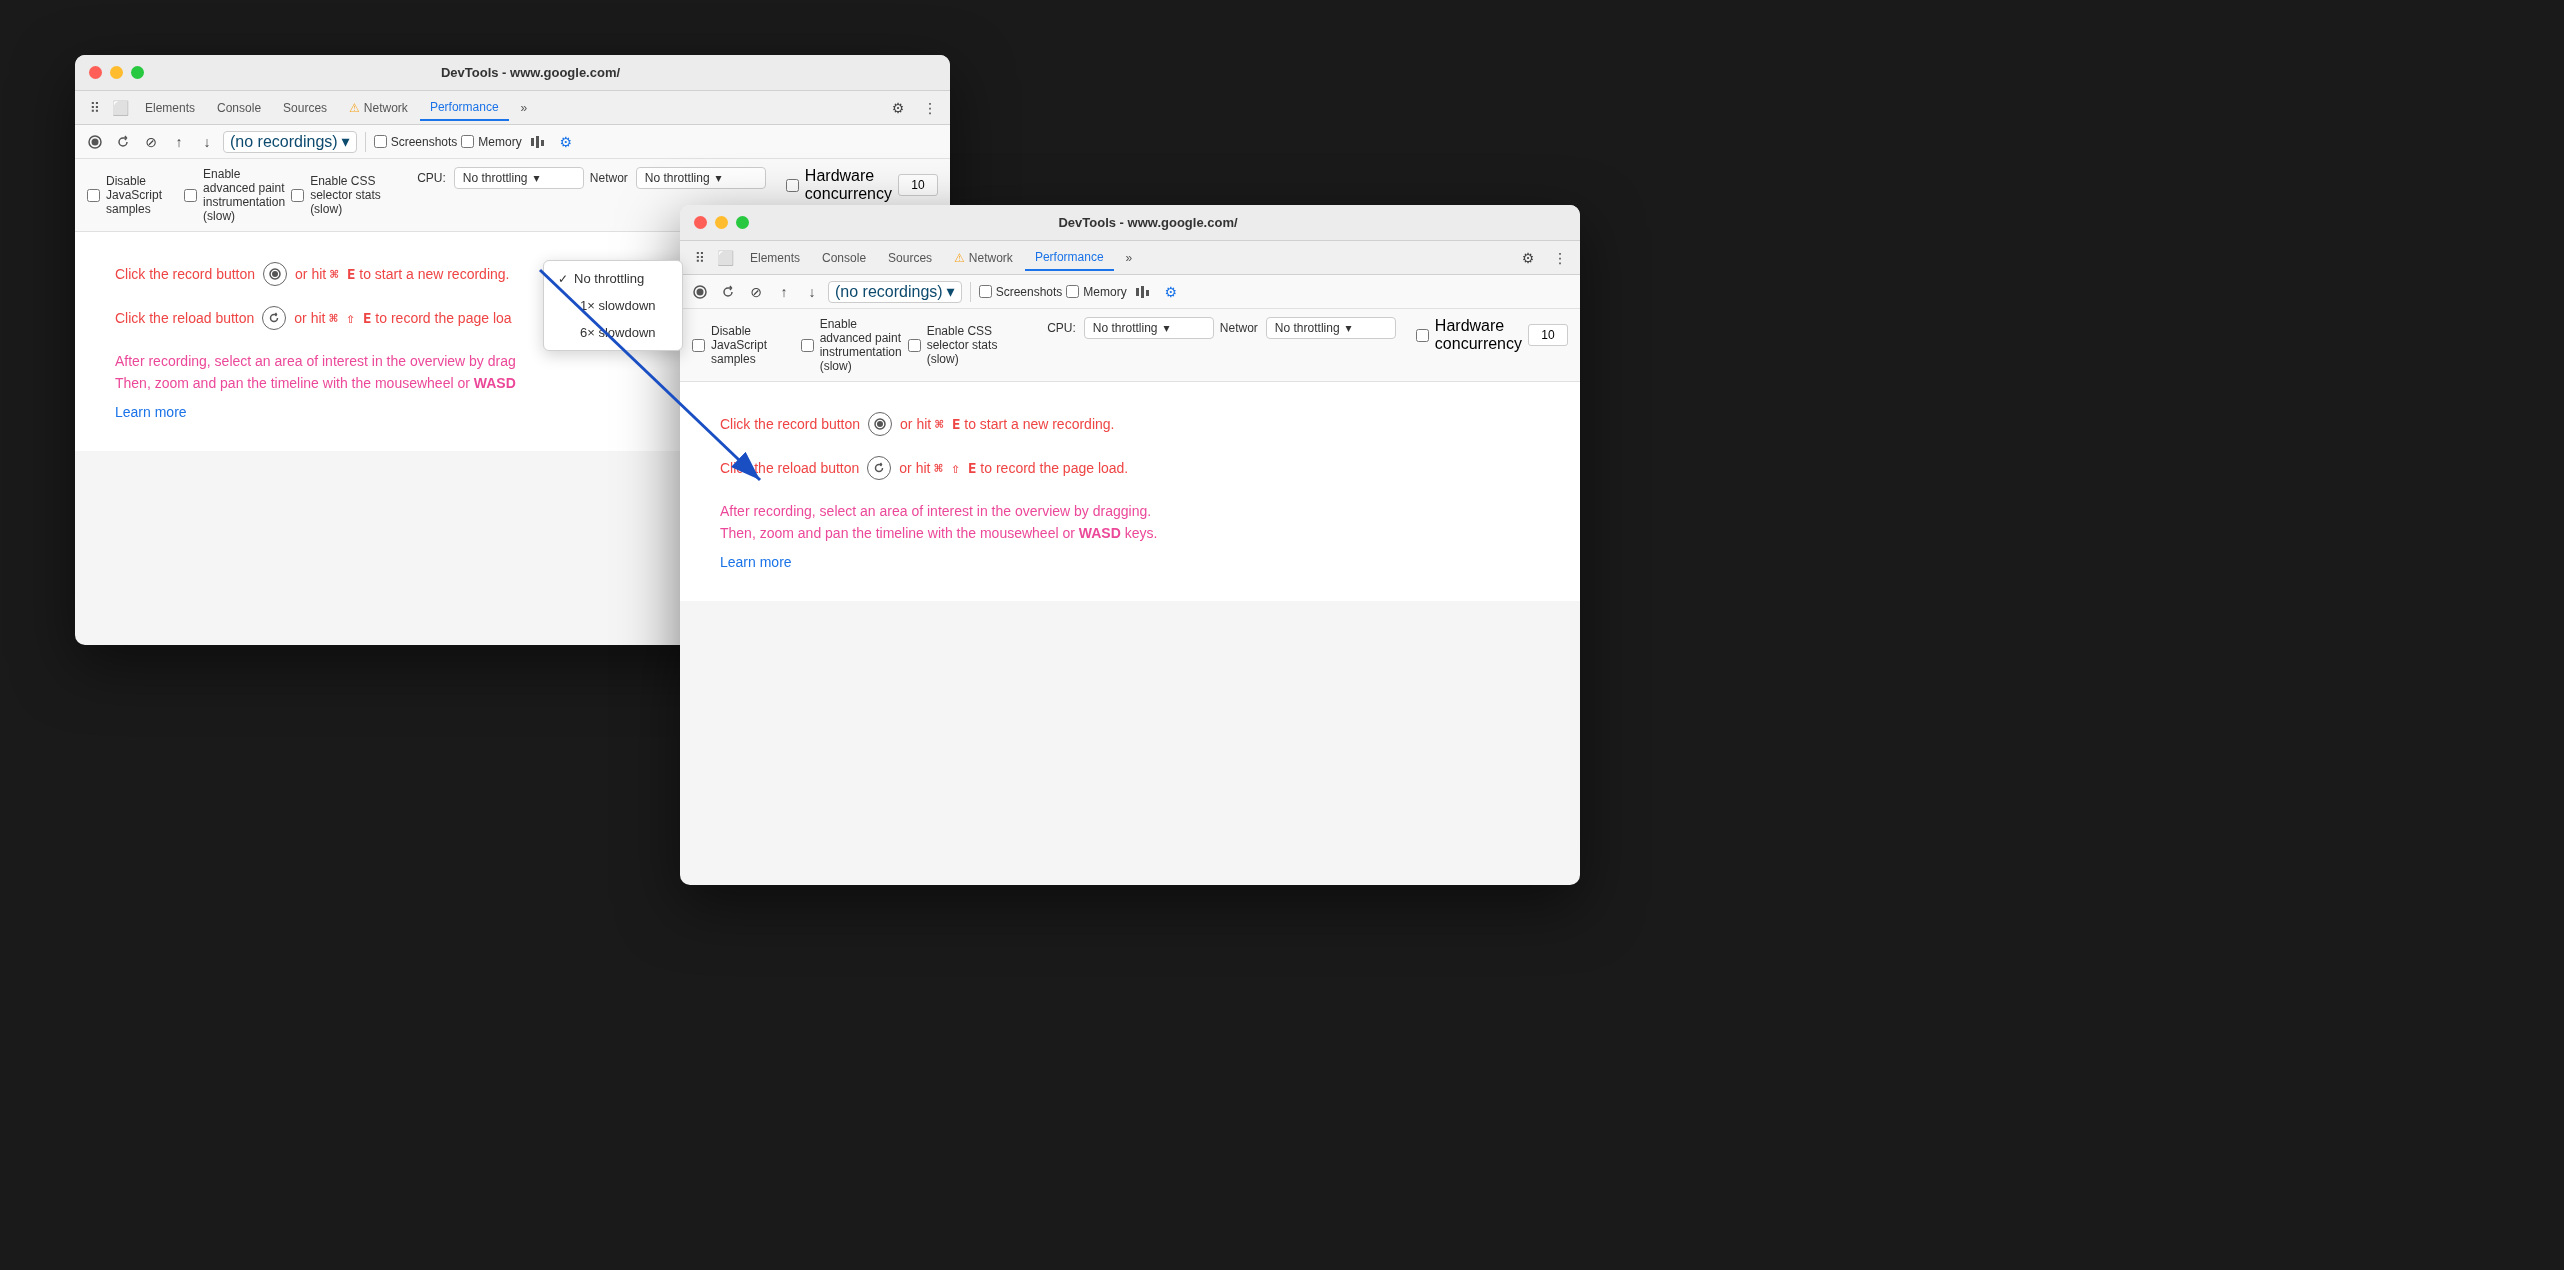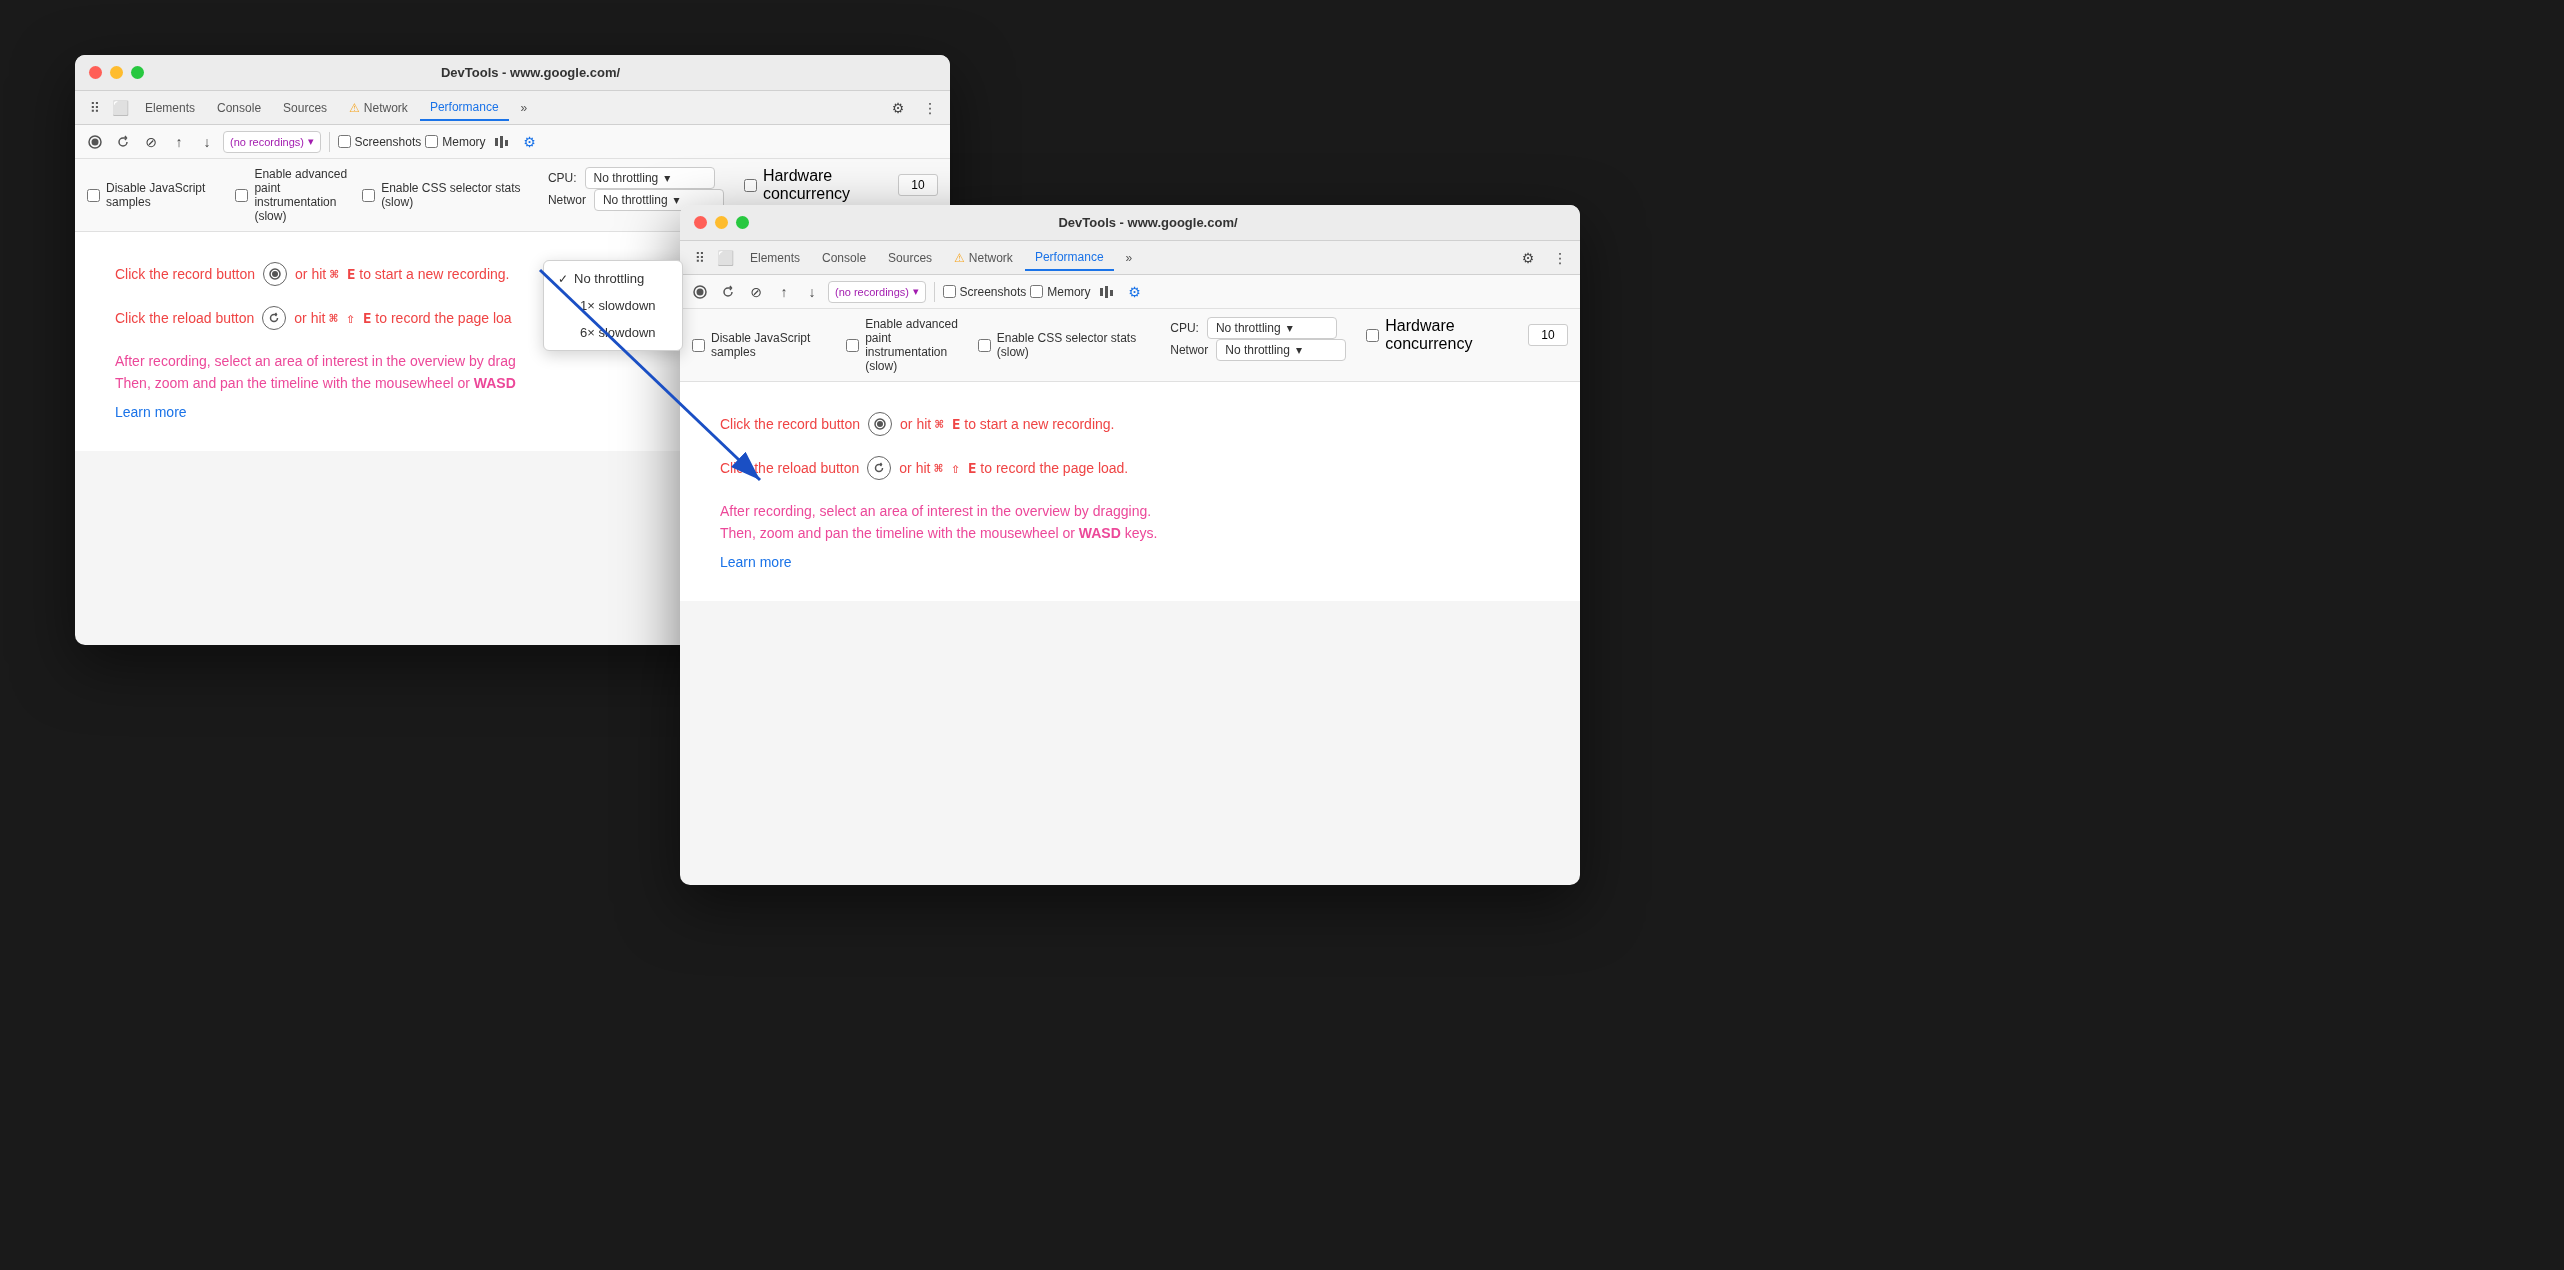--- a/index.html
+++ b/index.html
@@ -147,22 +147,22 @@
     }
 
     .toolbar-btn.active-blue { color: #1a73e8; }
 
     .recordings-select {
       display: flex;
       align-items: center;
       border: 1px solid #ccc;
       border-radius: 4px;
       padding: 2px 6px;
-      font-size: 11px;
-      color: #a21caf;
+      font-size: 16px;
+      color: #0c4a6e;
       background: white;
       height: 22px;
       gap: 4px;
       cursor: pointer;
     }
 
     .toolbar-divider {
       width: 1px;
       height: 20px;
       background: #d0d0d0;
@@ -206,21 +206,22 @@
       color: #333;
     }
 
     .option-row input[type=checkbox] {
       width: 13px;
       height: 13px;
     }
 
     .options-right {
       display: flex;
-      flex-direction: column;
+      flex-direction: row;
+      gap: 6px;
     }
 
     .cpu-row {
       display: flex;
       align-items: center;
       gap: 8px;
       font-size: 12px;
       color: #333;
     }
 

